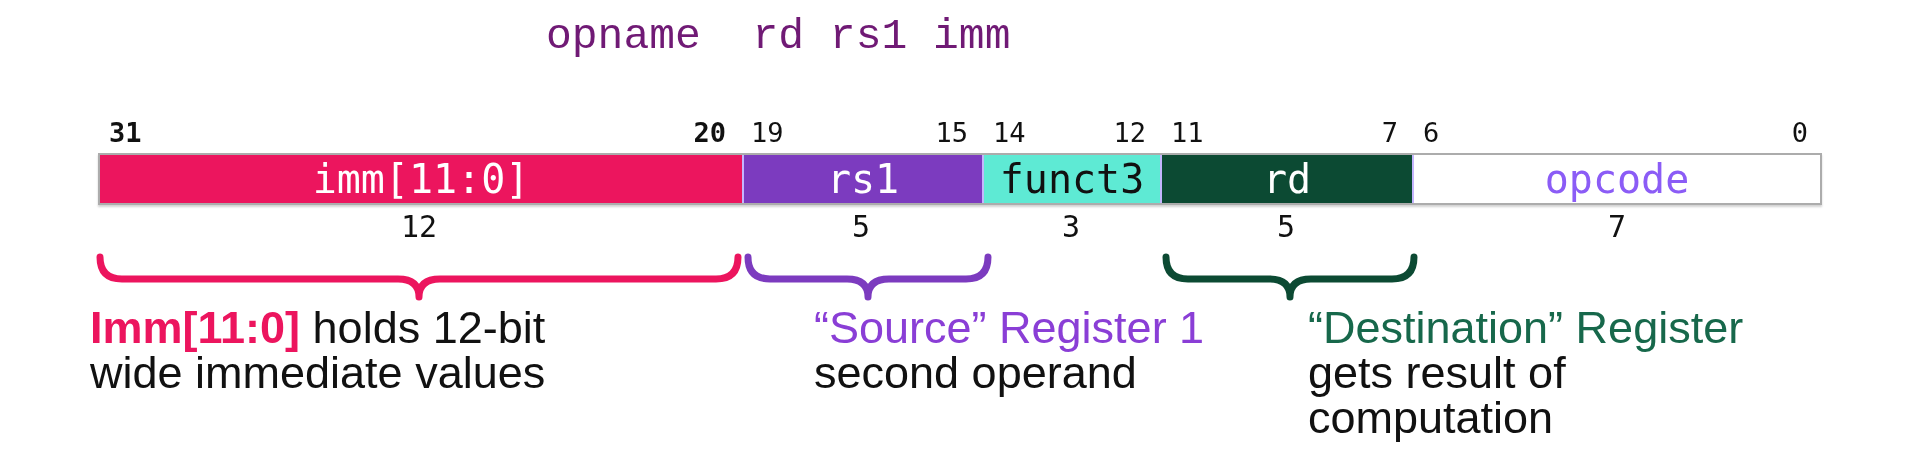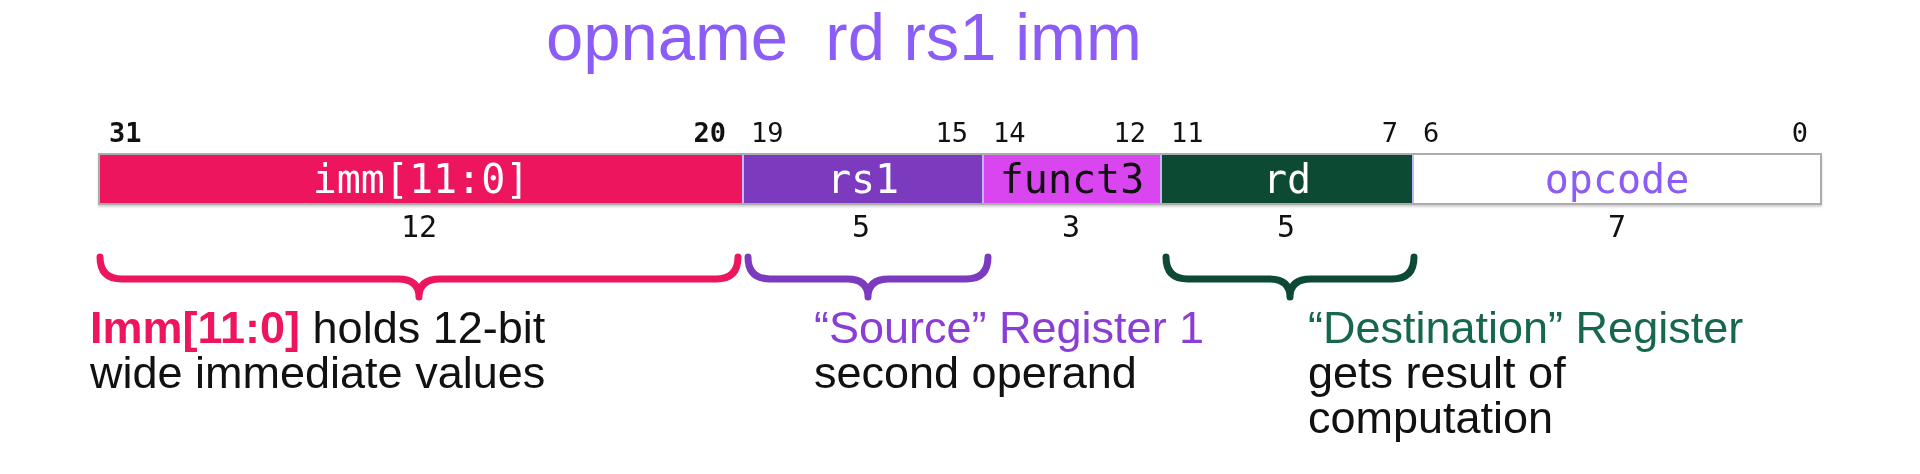--- a/index.html
+++ b/index.html
@@ -6,23 +6,23 @@
   #stage{
     position:relative;
     width:1920px;height:474px;
     background:#ffffff;
     font-family:"DejaVu Sans Mono", monospace;
     overflow:hidden;
   }
   
   .title{
     position:absolute;left:546px;top:2px;
-    font-size:67px;line-height:70px;
-    color:#8b5cf6;white-space:pre;
-    font-family:Liberation Sans, sans-serif;
+    font-size:43px;line-height:70px;
+    color:#701a75;white-space:pre;
+    font-family:Liberation Mono, monospace;
   }
   
   .ruler-cell{
     position:absolute;top:114px;height:34px;
     display:flex;justify-content:space-between;align-items:flex-end;
     font-size:27px;line-height:30px;color:#111;
     padding:0 14px 0 11px;box-sizing:border-box;
   }
   
   .bar{
@@ -35,21 +35,21 @@
   .cell{
     height:100%;
     display:flex;align-items:center;justify-content:center;
     font-size:40px;line-height:46px;
     box-sizing:border-box;
     border-left:2px solid #c4b5fd;
   }
   .cell:first-child{border-left:none;}
   .cell.c-imm{color:#fff;}
   .cell.c-rs1{color:#fff;}
-  .cell.c-funct3{color:#111;background:#d946ef;text-align:right;}
+  .cell.c-funct3{color:#111;background:#5eead4;text-align:right;}
   .cell.c-rd{color:#fff;}
   .cell.c-opcode{color:#8b5cf6;background:#fff;}
   
   .bits-cell{
     position:absolute;top:208px;height:36px;
     display:flex;align-items:center;justify-content:center;
     font-size:30px;color:#111;
   }
   
   .brace{position:absolute;top:251px;height:50px;}

